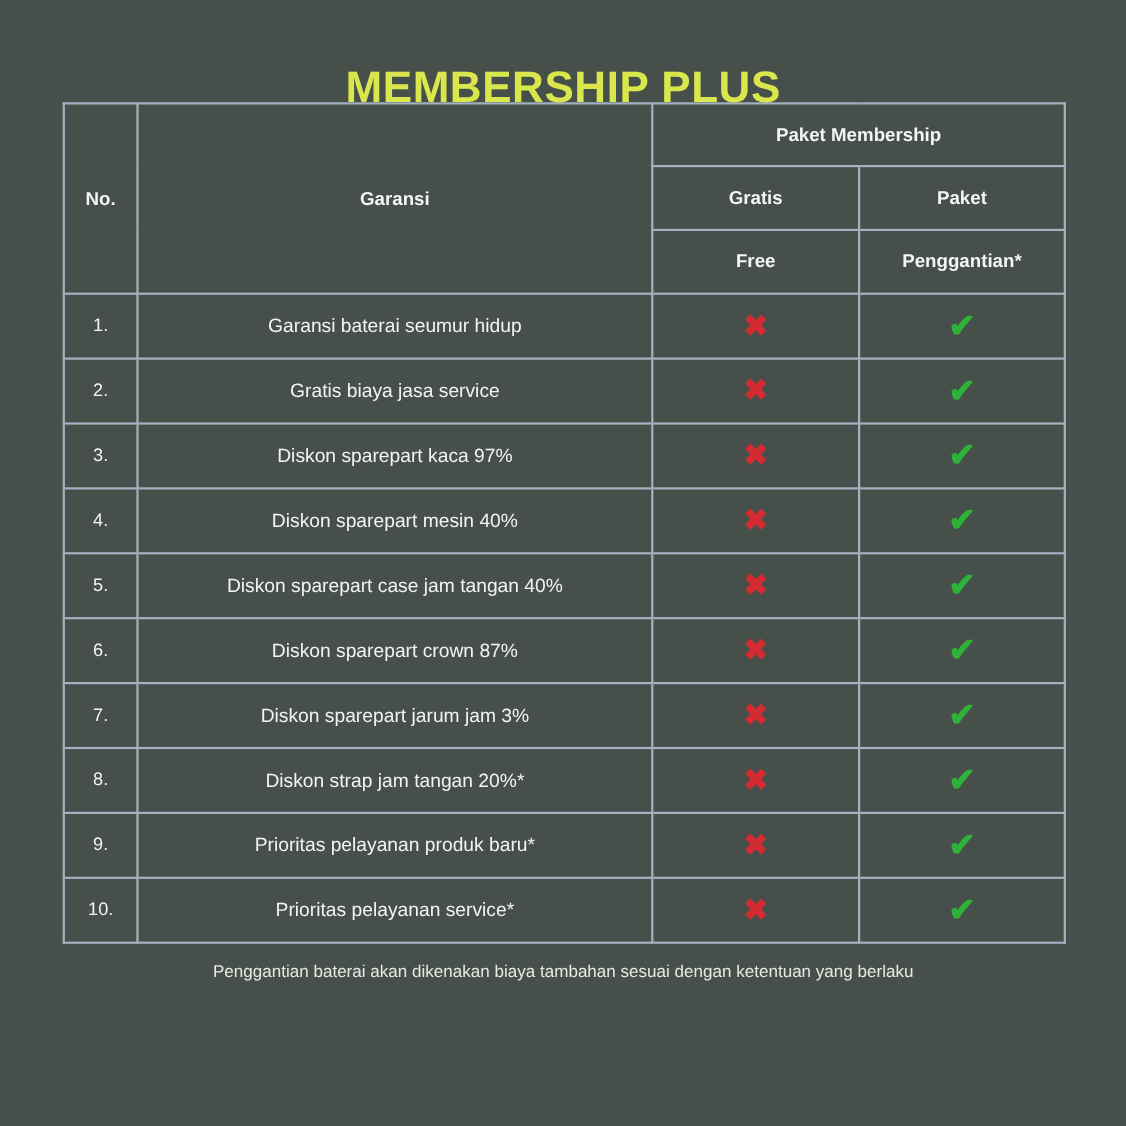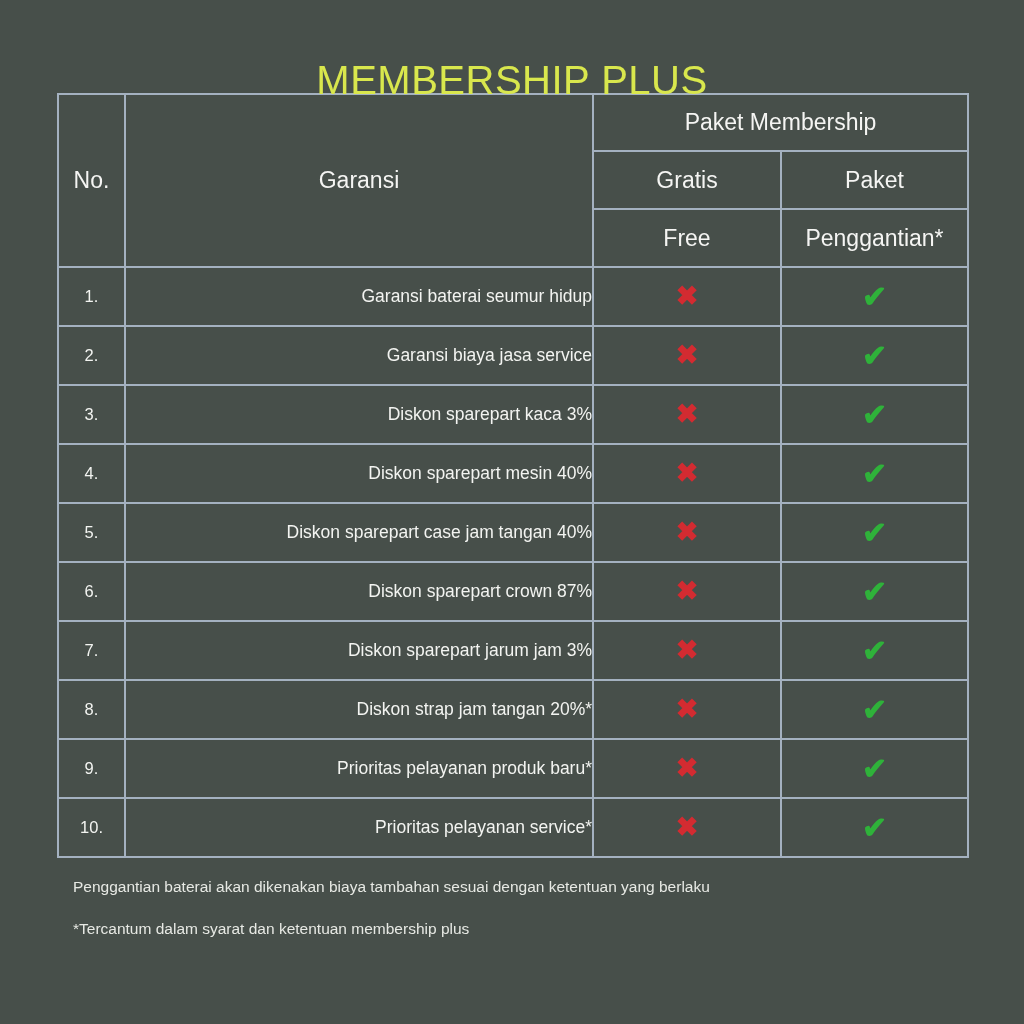--- a/index.html
+++ b/index.html
@@ -18,21 +18,21 @@
     width: 910px;
     margin: 0 auto;
   }
   .page-title {
     margin: 0;
     padding: 58px 0 0 0;
     height: 93px;
     box-sizing: border-box;
     text-align: center;
     font-size: 40px;
-    font-weight: normal;
+    font-weight: bold;
     letter-spacing: 0.5px;
     color: #d9e74d;
   }
   table.compare {
     width: 910px;
     border-collapse: collapse;
     table-layout: fixed;
   }
   table.compare th,
   table.compare td {
@@ -42,38 +42,38 @@
   }
   col.c-no       { width: 67px;  }
   col.c-layanan  { width: 468px; }
   col.c-standar  { width: 188px; }
   col.c-plus     { width: 187px; }
 
   thead tr.hr1 { height: 57px; }
   thead tr.hr2 { height: 58px; }
   thead tr.hr3 { height: 58px; }
   thead th {
-    font-size: 23px;
-    font-weight: normal;
+    font-size: 17px;
+    font-weight: bold;
     color: #f5f5f3;
     text-align: center;
     vertical-align: middle;
   }
   tbody tr { height: 59px; }
   tbody td {
     font-size: 17.5px;
     color: #f3f4f1;
     vertical-align: middle;
   }
   td.cell-no {
     text-align: center;
     font-size: 16.5px;
   }
   td.cell-layanan {
-    text-align: right;
+    text-align: center;
     padding-left: 25px;
   }
   td.cell-mark {
     text-align: center;
   }
   .mark {
     display: inline-block;
     font-weight: bold;
     line-height: 1;
   }
@@ -85,21 +85,22 @@
     color: #2fb23a;
     font-size: 30px;
   }
   .footnote {
     margin-top: 13px;
     font-size: 15.5px;
     line-height: 25.5px;
     color: #e7e9e4;
   }
   .footnote p {
-    margin: 16px;
+    margin: 0;
+    text-align: center;
   }
 </style>
 </head>
 <body>
 
 <div class="page">
 
   <h1 class="page-title">MEMBERSHIP PLUS</h1>
 
   <table class="compare">
@@ -131,32 +132,32 @@
     <td class="cell-mark">
       <span class="mark cross">✖</span>
     </td>
     <td class="cell-mark">
       <span class="mark check">✔</span>
     </td>
   </tr>
 
   <tr>
     <td class="cell-no">2.</td>
-    <td class="cell-layanan">Garansi biaya jasa service</td>
+    <td class="cell-layanan">Gratis biaya jasa service</td>
     <td class="cell-mark">
       <span class="mark cross">✖</span>
     </td>
     <td class="cell-mark">
       <span class="mark check">✔</span>
     </td>
   </tr>
 
   <tr>
     <td class="cell-no">3.</td>
-    <td class="cell-layanan">Diskon sparepart kaca 3%</td>
+    <td class="cell-layanan">Diskon sparepart kaca 97%</td>
     <td class="cell-mark">
       <span class="mark cross">✖</span>
     </td>
     <td class="cell-mark">
       <span class="mark check">✔</span>
     </td>
   </tr>
 
   <tr>
     <td class="cell-no">4.</td>
@@ -232,16 +233,15 @@
     </td>
     <td class="cell-mark">
       <span class="mark check">✔</span>
     </td>
   </tr>
 </tbody>
   </table>
 
   <div class="footnote">
     <p>Penggantian baterai akan dikenakan biaya tambahan sesuai dengan ketentuan yang berlaku</p>
-    <p>*Tercantum dalam syarat dan ketentuan membership plus</p>
   </div>
 
 </div>
 
 </body></html>

